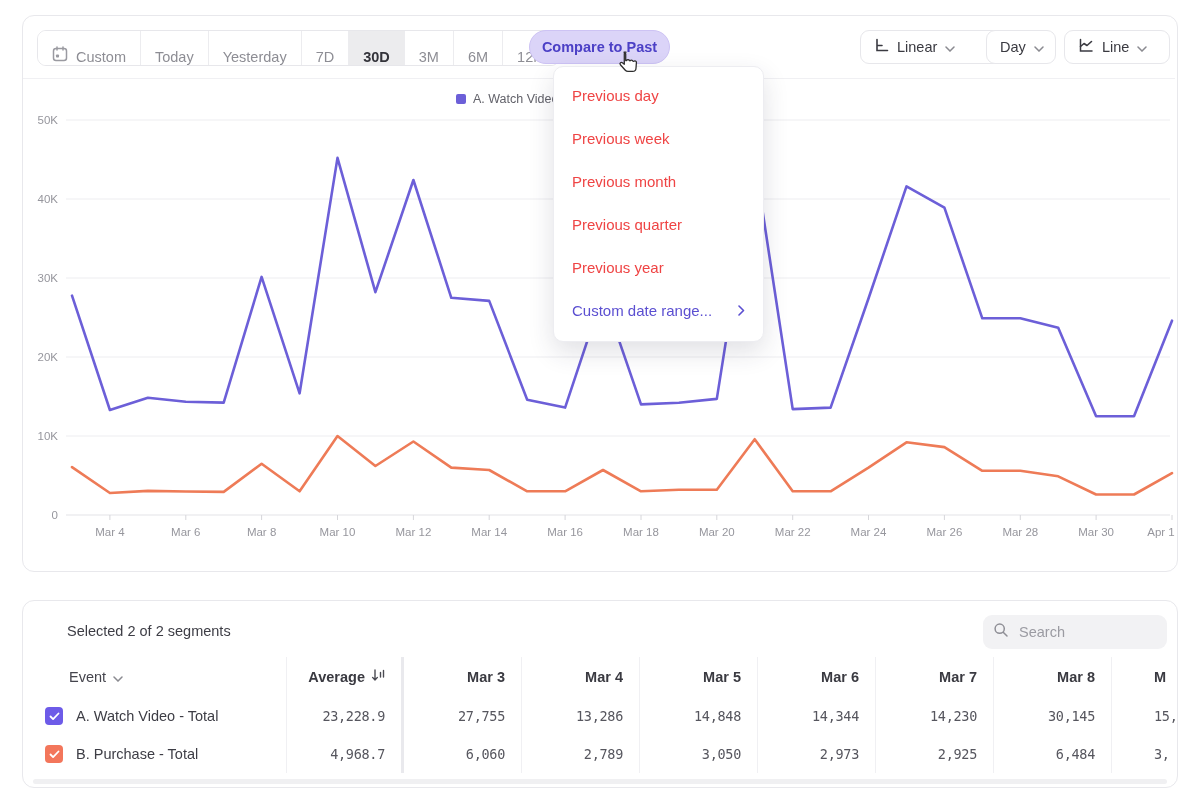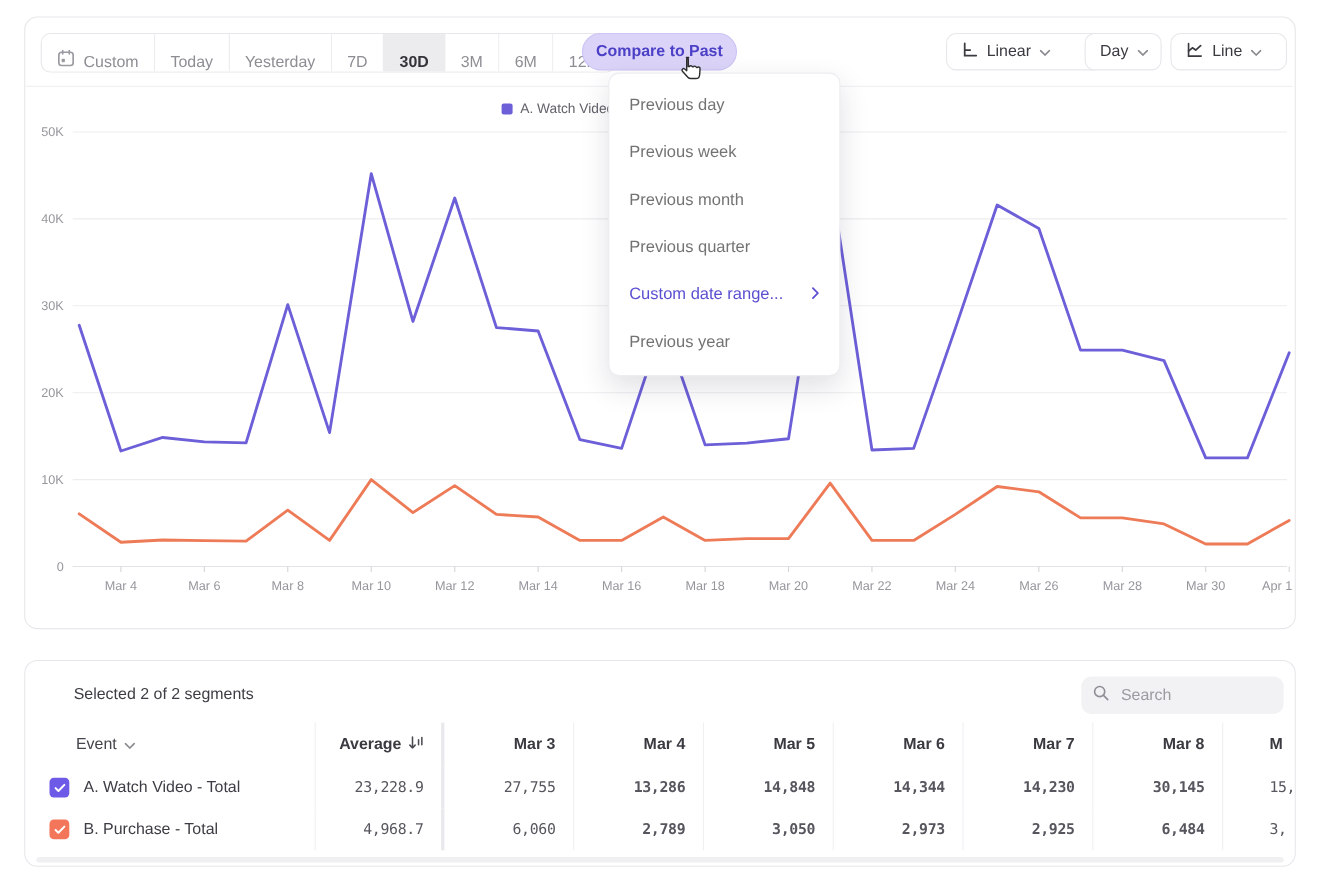--- a/index.html
+++ b/index.html
@@ -36,21 +36,21 @@
   #legend{position:absolute;left:0;top:92px;width:1200px;display:flex;justify-content:center;
           gap:26px;z-index:1;}
   .legend-item{display:flex;align-items:center;gap:7px;font-size:12.5px;color:#62626a;}
   .legend-swatch{width:10px;height:10px;border-radius:2px;}
 
   
   #compare-menu{position:absolute;left:553px;top:66px;width:209px;z-index:5;background:#fff;
     border:1px solid #ededf1;border-radius:10px;box-shadow:0 10px 26px rgba(45,45,70,.14);
     padding:7px 0 9px 0;}
   .menu-item{height:43px;display:flex;align-items:center;padding:0 18px;font-size:15px;
-    color:#737373;cursor:pointer;}
+    color:#ef4444;cursor:pointer;}
   .menu-item.custom{color:#5b4fd1;justify-content:space-between;}
 
   
   #cursor{position:absolute;left:615px;top:50px;z-index:6;pointer-events:none;}
 
   
   #bottom-card{left:22px;top:600px;width:1154px;height:186px;overflow:hidden;}
   #segments-bar{position:absolute;left:0;top:12px;width:100%;height:40px;}
   .checkbox{width:18px;height:18px;border-radius:4px;display:flex;align-items:center;
             justify-content:center;flex:none;cursor:pointer;}
@@ -64,21 +64,21 @@
 
   #table{position:absolute;left:0;top:56px;width:100%;}
   .t-row{display:flex;align-items:center;height:38px;position:relative;}
   .t-head{height:40px;}
   .c-event{width:263px;display:flex;align-items:center;gap:13px;padding-left:22px;box-sizing:border-box;flex:none;}
   .t-head .c-event{padding-left:46px;color:#45454d;font-size:14.5px;gap:7px;}
   .c-cell{flex:none;text-align:right;padding-right:16px;box-sizing:border-box;
           border-left:1px solid #f0f0f3;align-self:stretch;display:flex;align-items:center;justify-content:flex-end;}
   .c-avg{width:115px;}
   .c-first{border-left:3px solid #e9e9ed;width:120px;}
-  .c-day{width:118px;font-weight:bold;}
+  .c-day{width:118px;}
   .c-last{width:118px;justify-content:flex-start;padding-left:42px;}
   .t-head .c-cell{font-size:14.5px;font-weight:bold;color:#3a3a41;gap:6px;}
   .num{font-family:"DejaVu Sans Mono",monospace;font-size:13.5px;color:#56565e;letter-spacing:-0.3px;}
   .row-label{font-size:14.5px;color:#3d3d45;}
   #scroll-hint{position:absolute;left:10px;right:10px;bottom:3px;height:5px;border-radius:3px;background:#f0f0f2;}
 </style>
 </head>
 <body>
 
 <div class="card" id="top-card"></div>
@@ -211,27 +211,27 @@
     <text x="1161" y="536" text-anchor="middle" class="ax">Apr 1</text>
     <polyline fill="none" stroke="#6C5FD8" stroke-width="2.6" stroke-linejoin="round" stroke-linecap="round" points="72.0,295.7 109.9,410.0 147.9,397.7 185.8,401.7 223.7,402.6 261.6,276.9 299.6,393.3 337.5,157.9 375.4,292.2 413.4,180.0 451.3,297.8 489.2,300.9 527.2,399.7 565.1,407.6 603.0,293.8 641.0,404.4 678.9,402.8 716.8,398.9 754.7,159.5 792.7,409.1 830.6,407.6 868.5,298.5 906.5,186.4 944.4,207.7 982.3,318.3 1020.3,318.3 1058.2,327.8 1096.1,416.3 1134.0,416.3 1172.0,320.7"></polyline>
     <polyline fill="none" stroke="#EE7B57" stroke-width="2.6" stroke-linejoin="round" stroke-linecap="round" points="72.0,467.1 109.9,493.0 147.9,490.9 185.8,491.5 223.7,491.9 261.6,463.8 299.6,491.3 337.5,436.0 375.4,466.0 413.4,441.5 451.3,467.6 489.2,470.0 527.2,491.3 565.1,491.3 603.0,470.0 641.0,491.3 678.9,489.7 716.8,489.7 754.7,439.2 792.7,491.3 830.6,491.3 868.5,467.6 906.5,442.3 944.4,447.1 982.3,470.8 1020.3,470.8 1058.2,476.3 1096.1,494.5 1134.0,494.5 1172.0,473.1"></polyline>
   </svg>
 
 <div id="compare-menu">
     <div class="menu-item">Previous day</div>
     <div class="menu-item">Previous week</div>
     <div class="menu-item">Previous month</div>
     <div class="menu-item">Previous quarter</div>
+    <div class="menu-item">Previous year</div>
     <div class="menu-item custom">
       <span>Custom date range...</span>
       <span><svg width="7" height="11" viewBox="0 0 7 11">
           <path d="M1 1l4.5 4.5L1 10" fill="none" stroke="#5b4fd1" stroke-width="1.6" stroke-linecap="round" stroke-linejoin="round"></path>
         </svg></span>
     </div>
-    <div class="menu-item">Previous year</div>
   </div>
 
 <div id="cursor">
   <svg width="24" height="26" viewBox="0 0 24 26">
     <path d="M9 2.2c1 0 1.7.8 1.7 1.7v6.6l.9.1c.2-.5.8-.9 1.4-.9.7 0 1.3.4 1.5 1l.7.1c.2-.4.7-.7 1.3-.7.7 0 1.3.5 1.5 1.1l.8.2c.3-.3.7-.5 1.1-.5.9 0 1.6.8 1.5 1.7l-.4 5.6c-.1 1.8-1.6 3.2-3.4 3.2h-4.6c-1 0-2-.4-2.7-1.2l-4.9-5.4c-.5-.6-.5-1.5.1-2 .5-.5 1.3-.5 1.9-.1l1.9 1.5V3.9c0-.9.8-1.7 1.7-1.7z" fill="#fff" stroke="#2e2e2e" stroke-width="1.3" stroke-linejoin="round"></path>
   </svg>
 </div>
 
 <div class="card" id="bottom-card">
   <div id="segments-bar">

